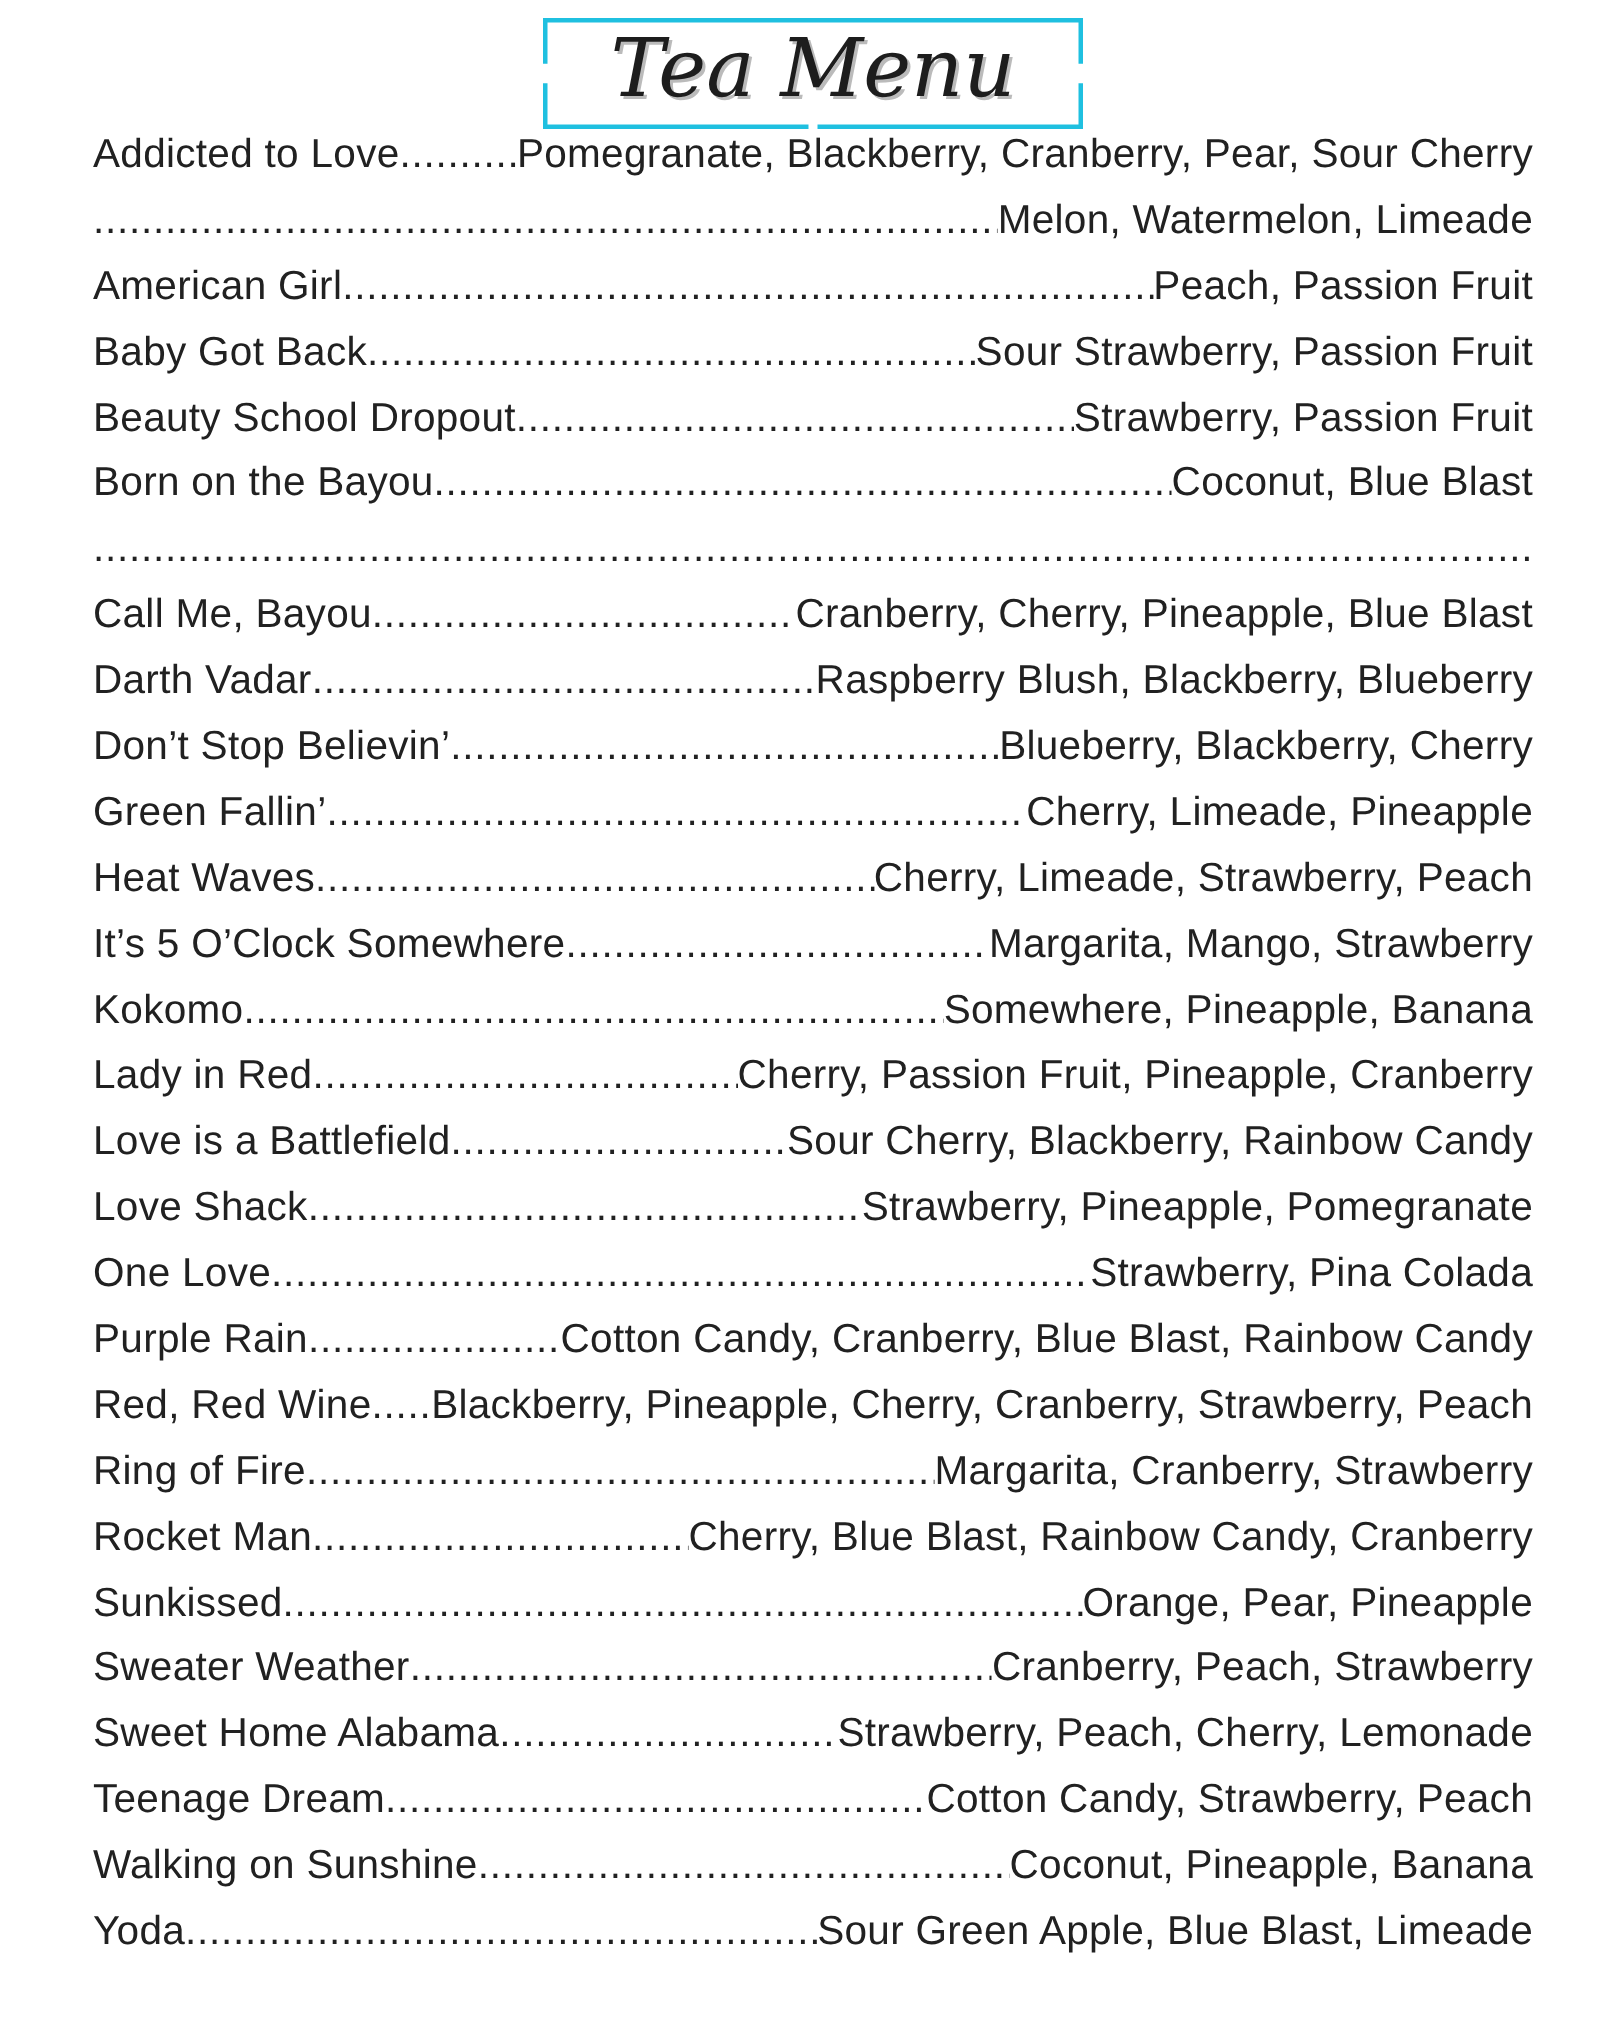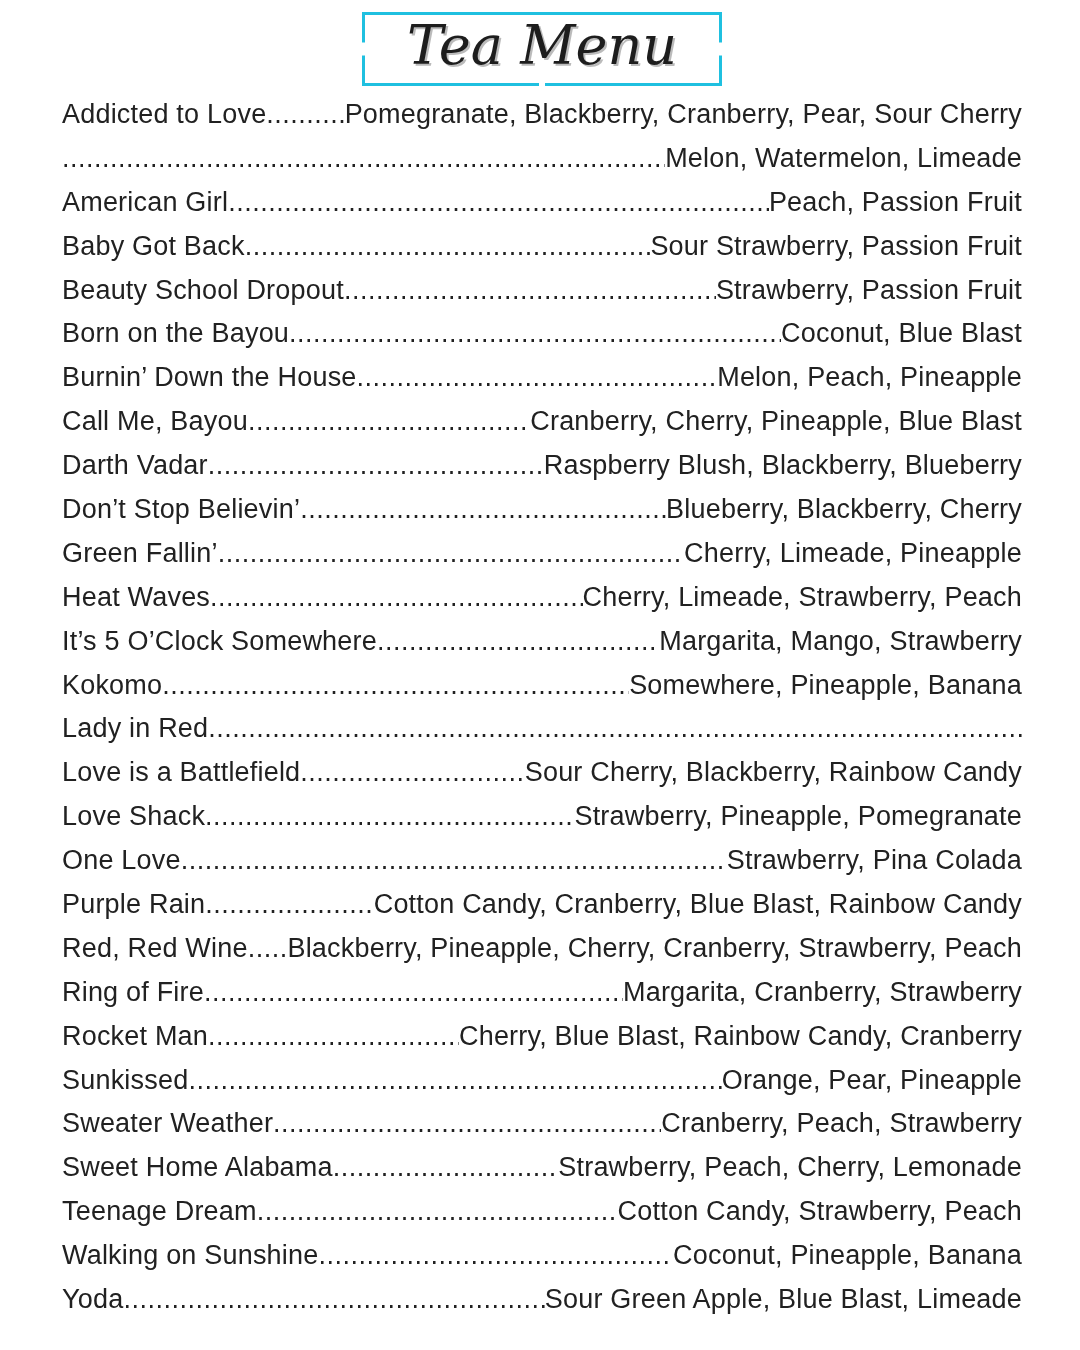--- a/index.html
+++ b/index.html
@@ -56,21 +56,21 @@
     font-weight: 500;
     font-size: 54px;
     line-height: 1;
     color: #1d1d1d;
     text-shadow: 2px 2px 0 rgba(60,60,60,0.35);
     padding-bottom: 6px;
     white-space: nowrap;
   }
   
   .menu {
-    margin-top: 13px;
+    margin-top: 1px;
   }
   .menu-row {
     display: flex;
     align-items: baseline;
     height: 43.9px;
     font-size: 27px;
     letter-spacing: 0.2px;
     color: #212121;
   }
   .item-name, .item-flavors {
@@ -119,23 +119,21 @@
         <span class="item-name">Beauty School Dropout</span>
         <span class="leader">................................................................................................................................................................................................................................................................................................................................................................................................................</span>
         <span class="item-flavors">Strawberry, Passion Fruit</span>
       </div>
       <div class="menu-row">
         <span class="item-name">Born on the Bayou</span>
         <span class="leader">................................................................................................................................................................................................................................................................................................................................................................................................................</span>
         <span class="item-flavors">Coconut, Blue Blast</span>
       </div>
       <div class="menu-row">
-        <span class="item-name">Burnin’ Down the House</span>
-        <span class="leader">................................................................................................................................................................................................................................................................................................................................................................................................................</span>
-        <span class="item-flavors">Melon, Peach, Pineapple</span>
+        <span class="leader">................................................................................................................................................................................................................................................................................................................................................................................................................</span>
       </div>
       <div class="menu-row">
         <span class="item-name">Call Me, Bayou</span>
         <span class="leader">................................................................................................................................................................................................................................................................................................................................................................................................................</span>
         <span class="item-flavors">Cranberry, Cherry, Pineapple, Blue Blast</span>
       </div>
       <div class="menu-row">
         <span class="item-name">Darth Vadar</span>
         <span class="leader">................................................................................................................................................................................................................................................................................................................................................................................................................</span>
         <span class="item-flavors">Raspberry Blush, Blackberry, Blueberry</span>
@@ -161,20 +159,21 @@
         <span class="item-flavors">Margarita, Mango, Strawberry</span>
       </div>
       <div class="menu-row">
         <span class="item-name">Kokomo</span>
         <span class="leader">................................................................................................................................................................................................................................................................................................................................................................................................................</span>
         <span class="item-flavors">Somewhere, Pineapple, Banana</span>
       </div>
       <div class="menu-row">
         <span class="item-name">Lady in Red</span>
         <span class="leader">................................................................................................................................................................................................................................................................................................................................................................................................................</span>
+        <span class="item-flavors">Cherry, Passion Fruit, Pineapple, Cranberry</span>
       </div>
       <div class="menu-row">
         <span class="item-name">Love is a Battlefield</span>
         <span class="leader">................................................................................................................................................................................................................................................................................................................................................................................................................</span>
         <span class="item-flavors">Sour Cherry, Blackberry, Rainbow Candy</span>
       </div>
       <div class="menu-row">
         <span class="item-name">Love Shack</span>
         <span class="leader">................................................................................................................................................................................................................................................................................................................................................................................................................</span>
         <span class="item-flavors">Strawberry, Pineapple, Pomegranate</span>

